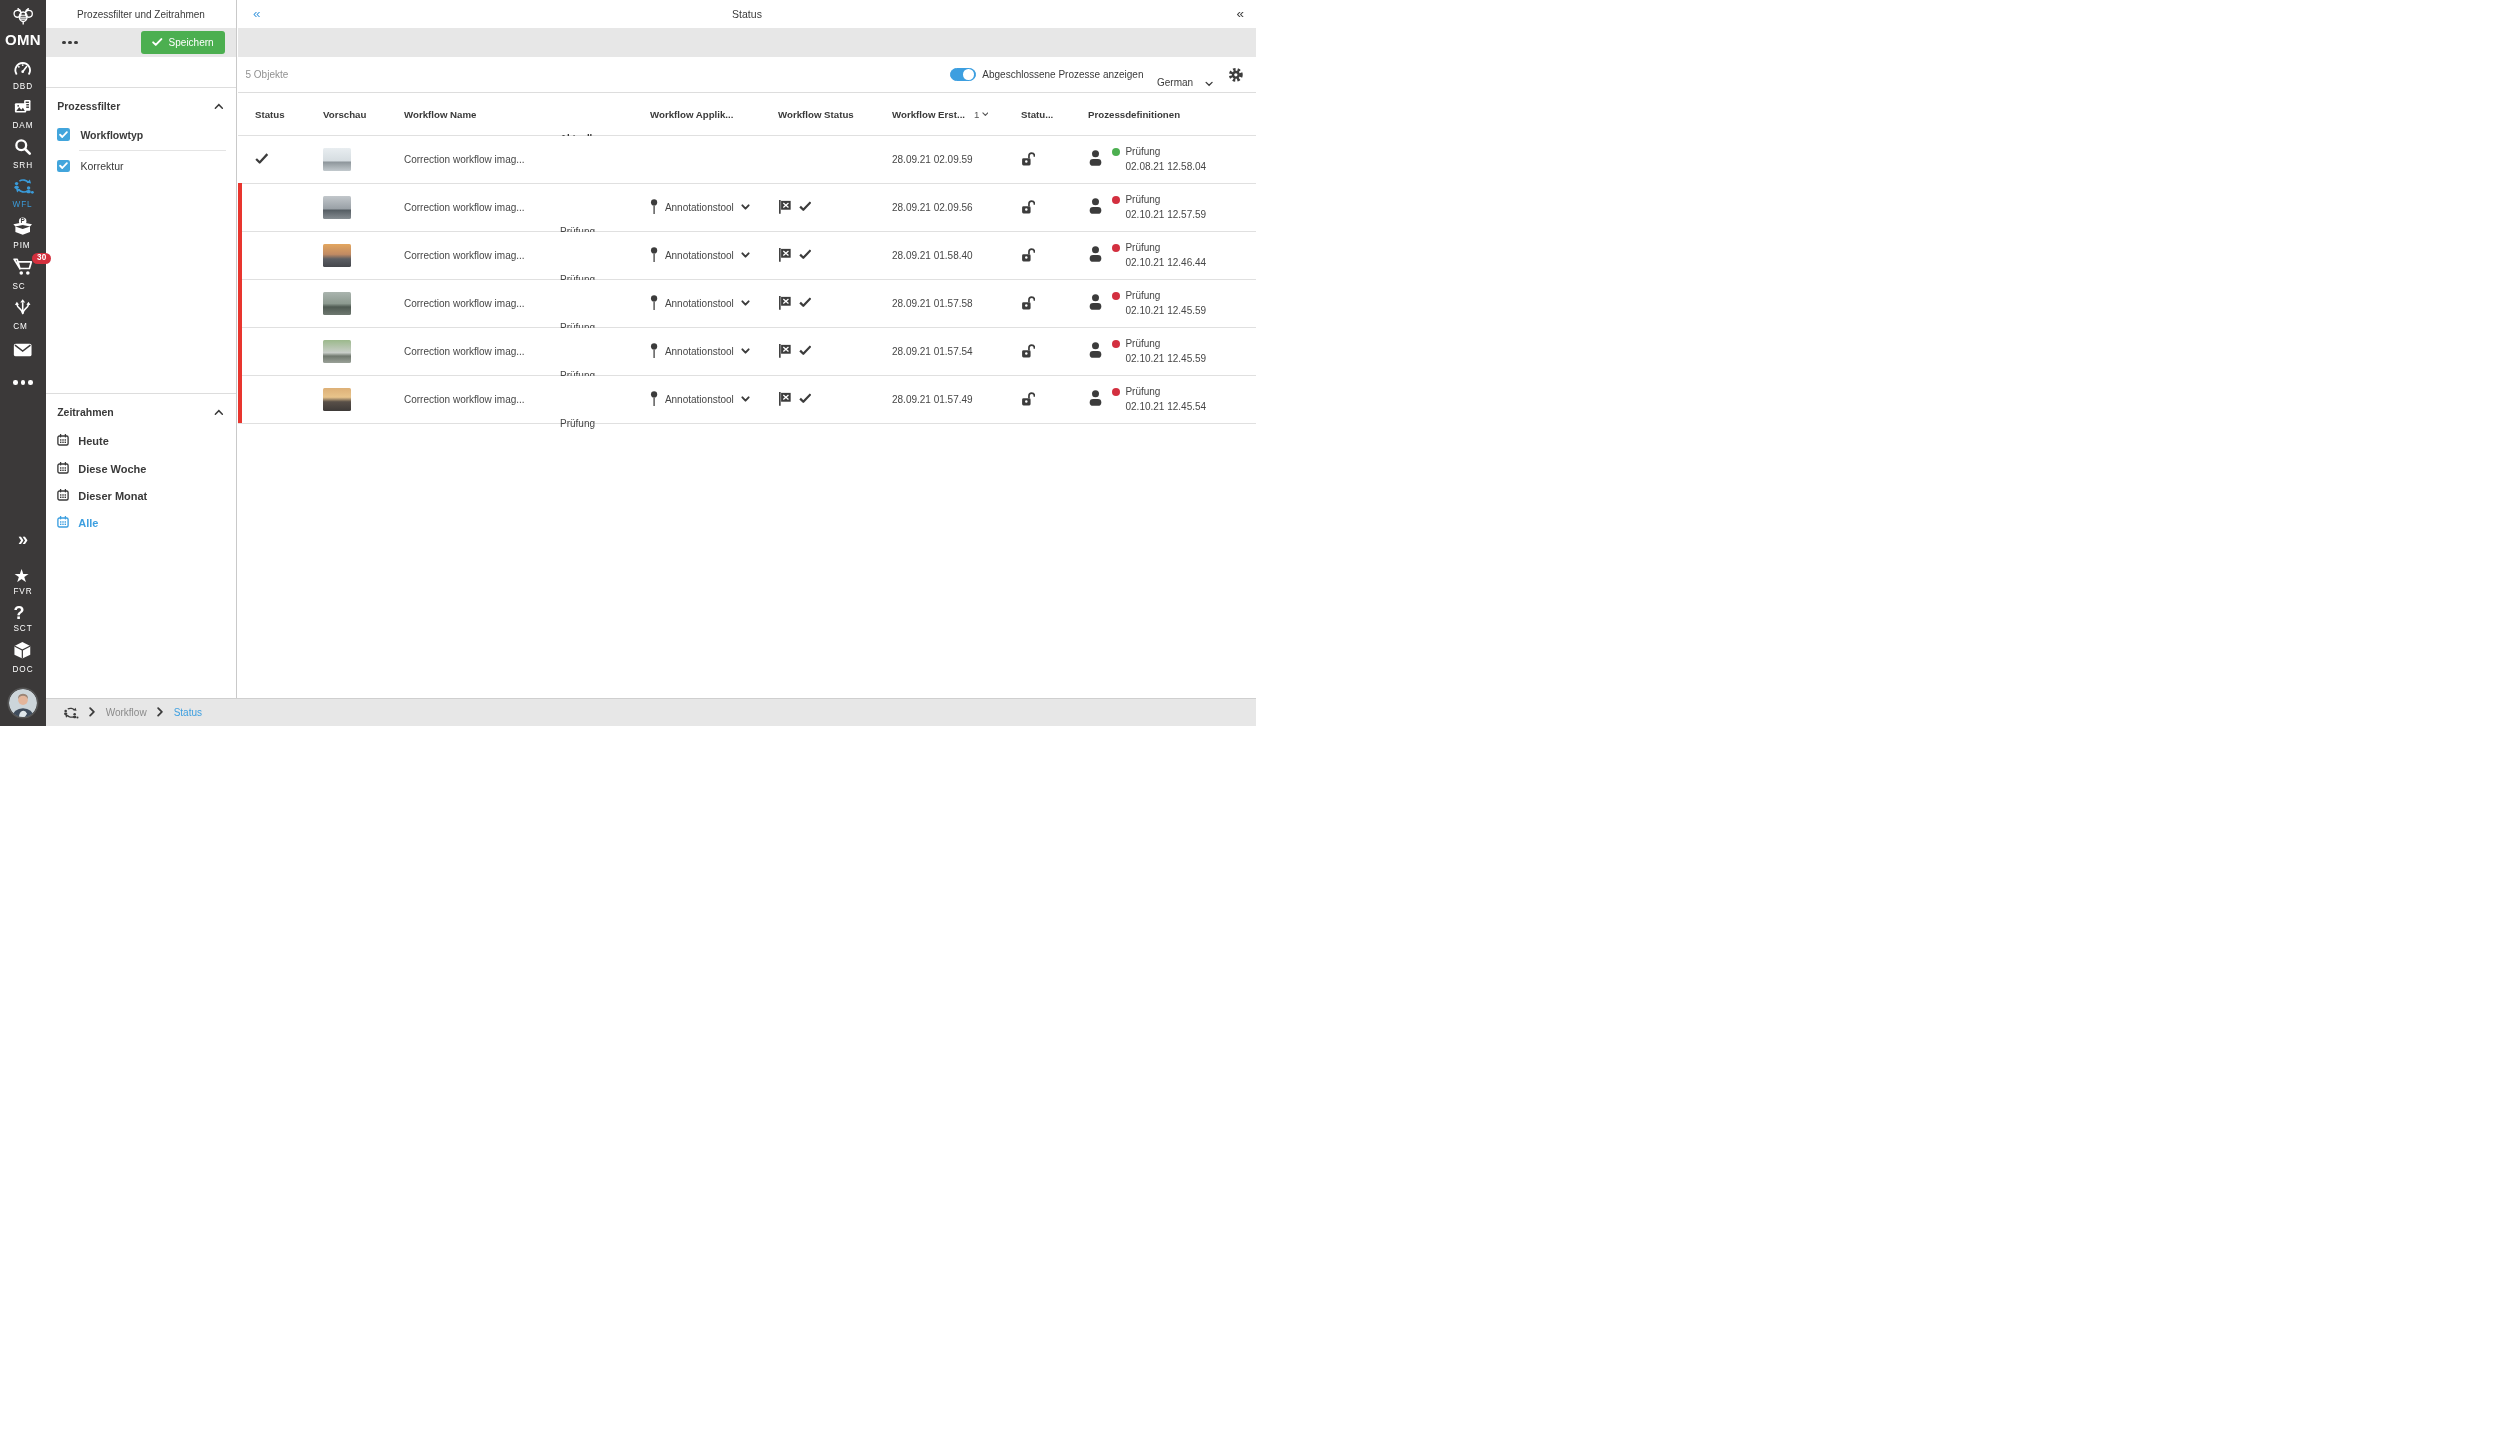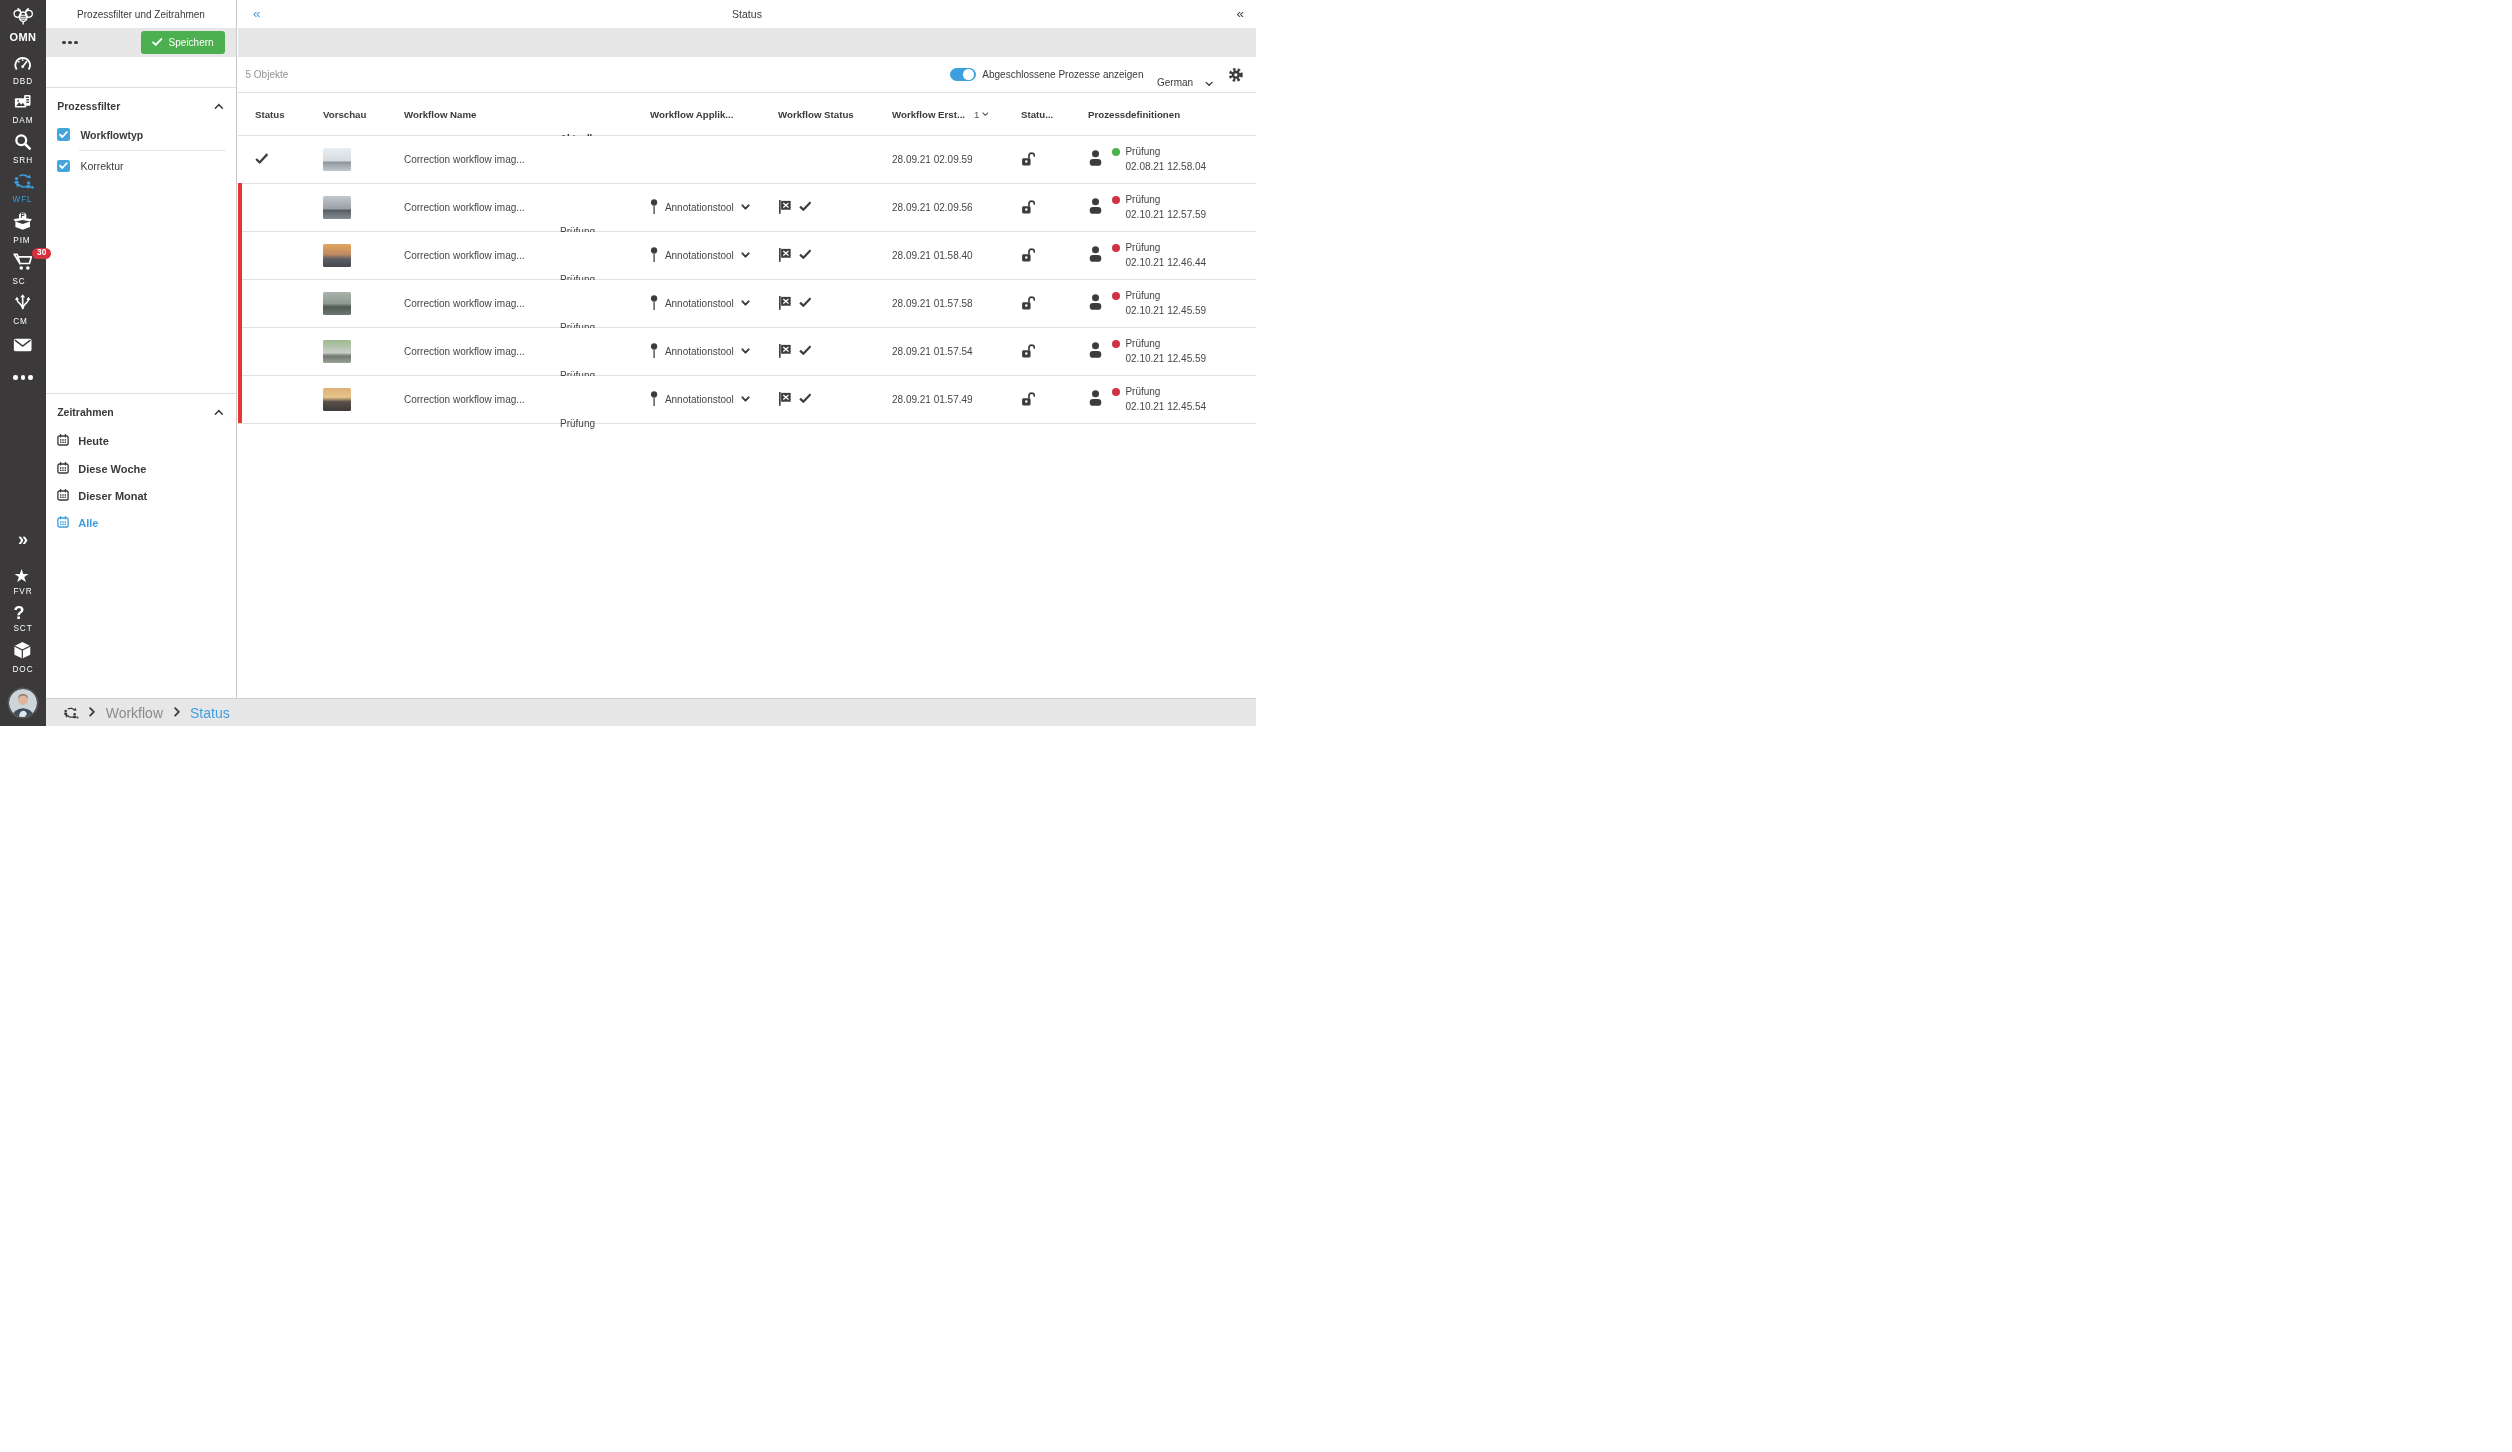--- a/index.html
+++ b/index.html
@@ -3,21 +3,21 @@
 <meta charset="utf-8">
 <style>
   * { margin:0; padding:0; box-sizing:border-box; }
   html,body { background:#ffffff; font-family:"Liberation Sans", sans-serif; }
   .app { position:relative; width:1256px; height:726px; overflow:hidden; background:#fff; }
 
   
   .rail { position:absolute; left:0; top:0; bottom:0; width:46px; background:#3b3939;
           display:flex; flex-direction:column; align-items:center; color:#fff; z-index:20; }
   .rail-logo { margin:6.7px 0 12px; display:flex; flex-direction:column; align-items:center; cursor:pointer; }
-  .rail-logo .lbl { font-size:11px; font-weight:bold; letter-spacing:0.4px; margin-top:1.5px; }
+  .rail-logo .lbl { font-size:15px; font-weight:bold; letter-spacing:0.4px; margin-top:1.5px; }
   .rail-item { position:relative; display:flex; flex-direction:column; align-items:flex-start;
                margin-bottom:7.5px; cursor:pointer; min-height:30px; justify-content:center; }
   .rail-item .lbl { font-size:8.2px; letter-spacing:0.9px; margin-top:2.2px; }
   .rail-item.active { color:#3a9bd9; }
   .rail-item.active svg * { stroke:#3a9bd9; }
   .rail-item.active svg .f { fill:#3a9bd9; stroke:none; }
   .badge { position:absolute; top:-4.5px; left:19.4px; background:#d4303e; color:#fff; font-size:8.2px;
            font-weight:bold; border-radius:6.7px; padding:1.5px 5.2px; line-height:1; }
   .rail-dots { display:flex; gap:3px; margin:4.5px 0 0; cursor:pointer; }
   .rail-dots i { width:4.5px; height:4.5px; border-radius:50%; background:#fff; }
@@ -97,21 +97,21 @@
   .def-cell { gap:0; }
   .def-lines { display:flex; flex-direction:column; line-height:1.45; }
   .def-line1 { display:flex; align-items:center; gap:5.2px; }
   .def-dot { width:8.2px; height:8.2px; border-radius:50%; flex:0 0 auto; }
   .def-time { margin-left:13.5px; }
   .person-ic { margin-right:9px; flex:0 0 auto; }
 
   
   .breadcrumb { position:absolute; left:46px; right:0; bottom:0; height:28px; background:#e7e7e7;
                 border-top:0.7px solid #cfcfcf; display:flex; align-items:center; padding-left:17px; gap:10.5px; }
-  .bc-link { font-size:14px; color:#8a8a8a; cursor:pointer; }
+  .bc-link { font-size:10px; color:#8a8a8a; cursor:pointer; }
   .bc-link.current { color:#3d9fe0; }
   .bc-ic { display:flex; align-items:center; cursor:pointer; }
 </style>
 </head>
 <body>
 
 <div class="app">
 
   <div class="rail">
     <div class="rail-logo">

